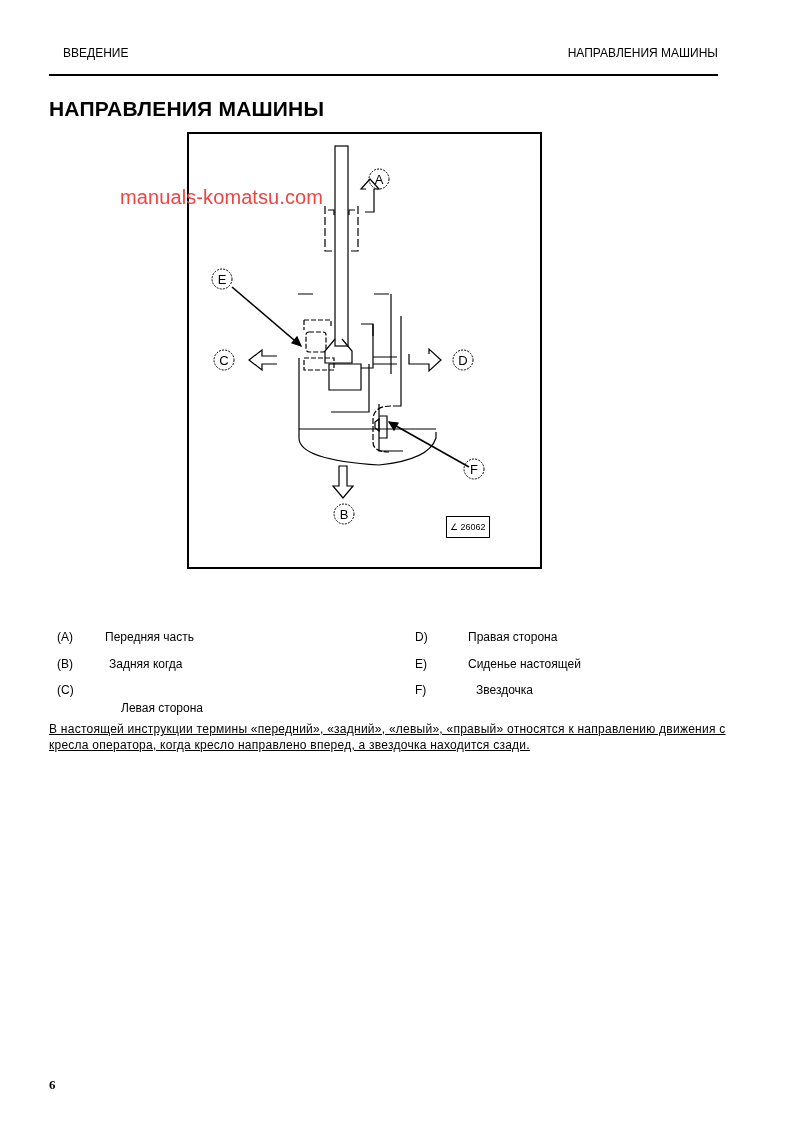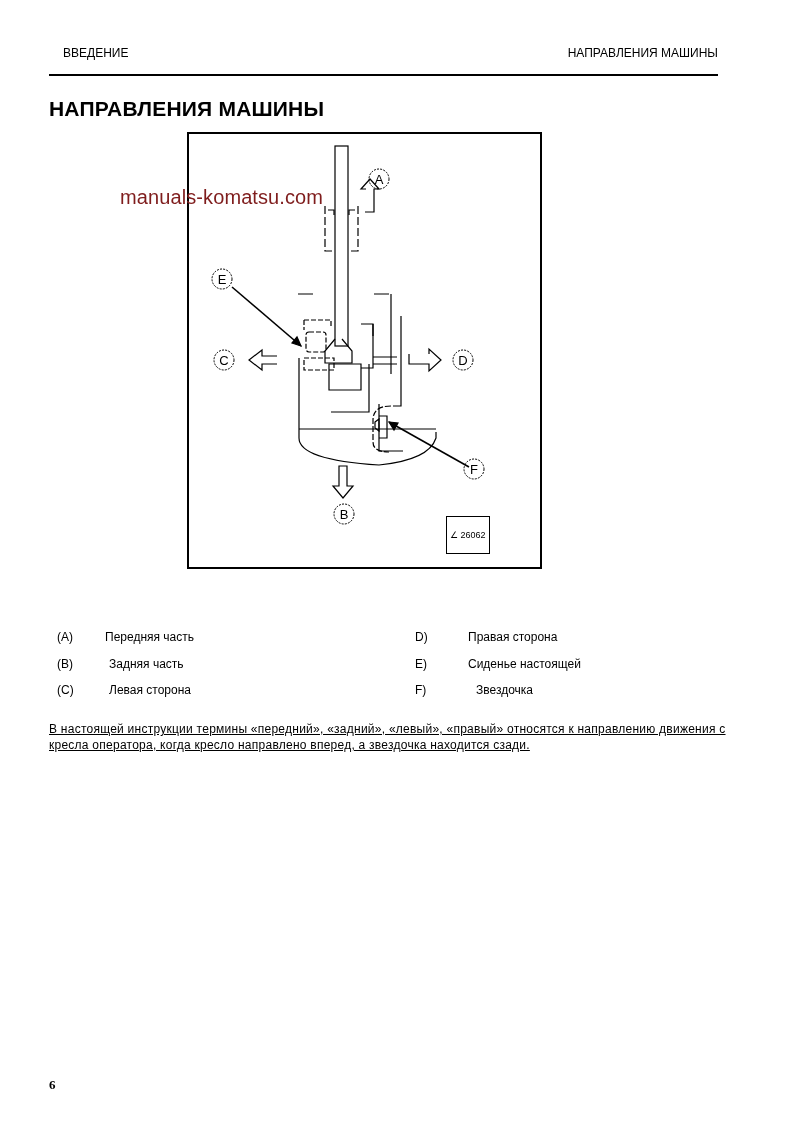--- a/index.html
+++ b/index.html
@@ -17,26 +17,26 @@
     .page-title {
       position: absolute; left: 49px; top: 97px; font-size: 21px; font-weight: bold; margin: 0;
       letter-spacing: 0.2px;
     }
     .figure-box {
       position: absolute; left: 187px; top: 132px; width: 351px; height: 433px;
       border: 2px solid #000;
     }
     .figure-svg { position: absolute; left: 0; top: 0; }
     .watermark {
-      position: absolute; left: 120px; top: 186px; font-size: 20px; color: #7f1d1d;
+      position: absolute; left: 120px; top: 186px; font-size: 20px; color: #ef4444;
       letter-spacing: 0.1px;
     }
     .fig-code {
       position: absolute; left: 446px; top: 516px; border: 1.5px solid #000;
-      font-size: 9px; padding: 12px 3px; line-height: 12px; background: #fff;
+      font-size: 9px; padding: 4px 3px; line-height: 12px; background: #fff;
     }
     .legend {
       position: absolute; left: 57px; top: 630px; width: 600px; font-size: 12px;
     }
     .legend-row { position: absolute; white-space: nowrap; }
     .legend-key { position: absolute; }
     .legend-val { position: absolute; }
     .body-text {
       position: absolute; left: 49px; top: 721px; width: 680px;
       font-size: 12px; line-height: 16px; letter-spacing: 0.25px; margin: 0; text-decoration: underline;
@@ -123,25 +123,25 @@
 <div class="watermark">manuals-komatsu.com</div>
 <div class="fig-code">∠ 26062</div>
 
 <div class="legend">
   <div class="legend-row" style="left:0; top:0;">
     <span class="legend-key" style="left:0;">(A)</span>
     <span class="legend-val" style="left:48px;">Передняя часть</span>
   </div>
   <div class="legend-row" style="left:0; top:27px;">
     <span class="legend-key" style="left:0;">(B)</span>
-    <span class="legend-val" style="left:52px;">Задняя часть</span>
+    <span class="legend-val" style="left:52px;">Задняя когда</span>
   </div>
   <div class="legend-row" style="left:0; top:53px;">
     <span class="legend-key" style="left:0;">(C)</span>
-    <span class="legend-val" style="left:52px;">Левая сторона</span>
+    <span class="legend-val" style="left:64px;margin-top:18px;">Левая сторона</span>
   </div>
   <div class="legend-row" style="left:358px; top:0;">
     <span class="legend-key" style="left:0;">D)</span>
     <span class="legend-val" style="left:53px;">Правая сторона</span>
   </div>
   <div class="legend-row" style="left:358px; top:27px;">
     <span class="legend-key" style="left:0;">E)</span>
     <span class="legend-val" style="left:53px;">Сиденье настоящей</span>
   </div>
   <div class="legend-row" style="left:358px; top:53px;">

